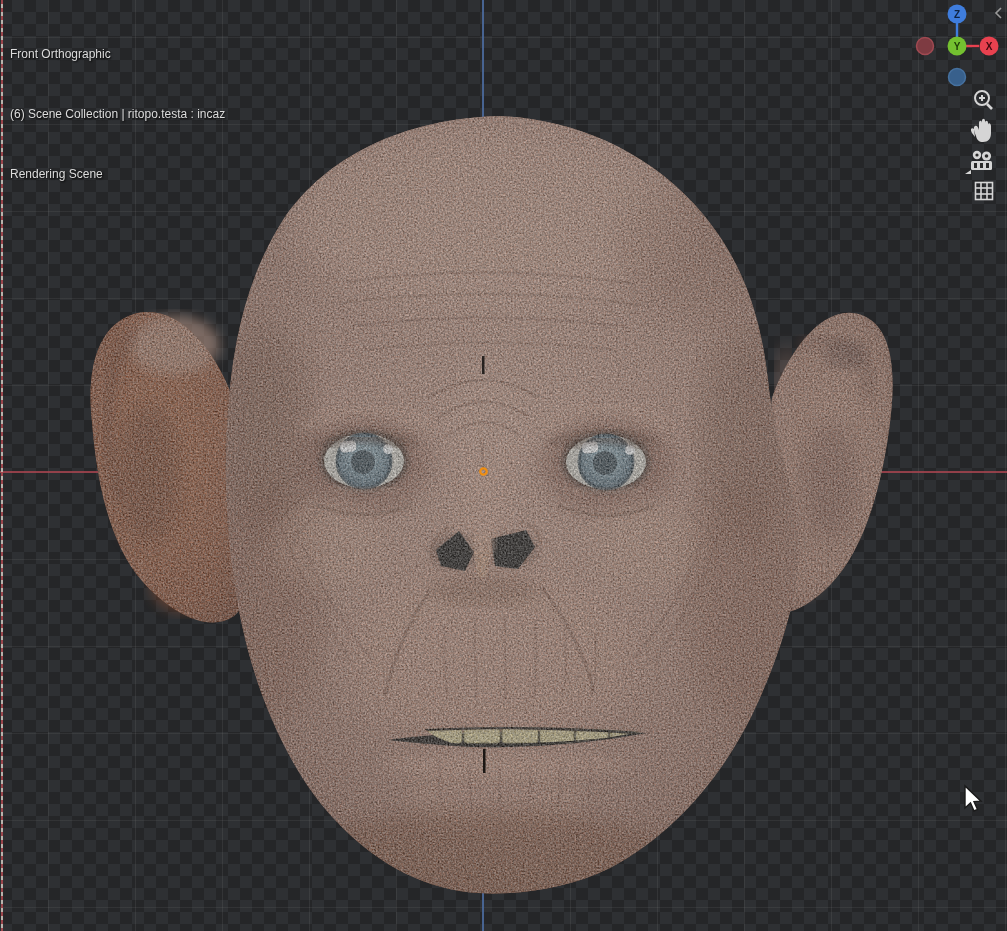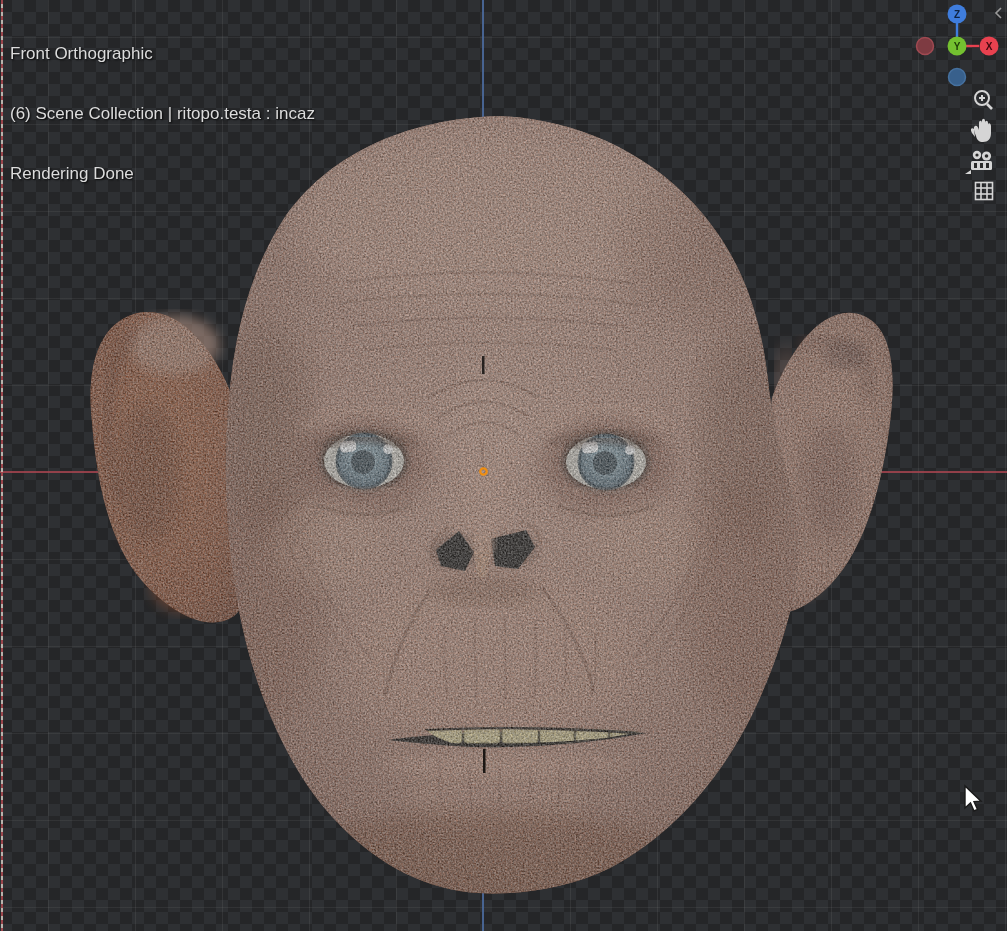--- a/index.html
+++ b/index.html
@@ -28,21 +28,21 @@
   }
   .axis-x{position:absolute;left:0;right:0;top:471px;height:2px;background:rgba(163,67,78,.85);}
   .axis-z{position:absolute;top:0;bottom:0;left:482px;width:2px;background:rgba(74,105,155,.9);}
   .render-border{
     position:absolute;left:1px;top:0;bottom:0;width:2px;
     background:repeating-linear-gradient(to bottom,#a7484e 0 4px,#c9c2ba 4px 8px);
     opacity:.9;
   }
   .model-layer{position:absolute;left:0;top:0;}
   .hud-text{
-    position:absolute;left:10px;top:4px;color:#dcdcdc;font-size:17px;line-height:20px;
+    position:absolute;left:10px;top:4px;color:#dcdcdc;font-size:12px;line-height:20px;
     text-shadow:1px 1px 2px rgba(0,0,0,.9);white-space:pre;
   }
   .hud-text div{height:20px;}
   .gizmo,.tools,.chevron,.cursor{position:absolute;}
   .gizmo{right:0;top:0;}
   .tools{right:0;top:84px;}
   .chevron{right:4px;top:6px;}
   .cursor{left:961px;top:784px;}
 </style>
 </head>
@@ -258,21 +258,21 @@
     </g>
 
     <rect x="482" y="356" width="2.5" height="18" fill="#141210" opacity="0.85"></rect>
     <rect x="483" y="749" width="2.5" height="24" fill="#0e0c0a" opacity="0.9"></rect>
     <circle cx="483.5" cy="471.5" r="3.2" fill="none" stroke="#ef8e12" stroke-width="2.2"></circle>
   </svg>
 
   <div class="hud-text">
     <div>Front Orthographic</div>
     <div>(6) Scene Collection | ritopo.testa : incaz</div>
-    <div>Rendering Done</div>
+    <div>Rendering Scene</div>
   </div>
 
   <svg class="gizmo" width="102" height="95" viewBox="905 0 102 95">
     <line x1="957" y1="23" x2="957" y2="37" stroke="#3f7ddd" stroke-width="2.4"></line>
     <line x1="966" y1="46" x2="979" y2="46" stroke="#e8414f" stroke-width="2.4"></line>
     <circle cx="925" cy="46" r="8.5" fill="#7e3b42" stroke="#a04a52" stroke-width="1.5"></circle>
     <circle cx="957" cy="77" r="8.5" fill="#38608c" stroke="#46719f" stroke-width="1.5"></circle>
     <g>
       <circle cx="957" cy="14" r="9.5" fill="#3f7ddd"></circle>
       <text x="957" y="18" text-anchor="middle" font-size="10" font-weight="bold" fill="#0f2342">Z</text>

